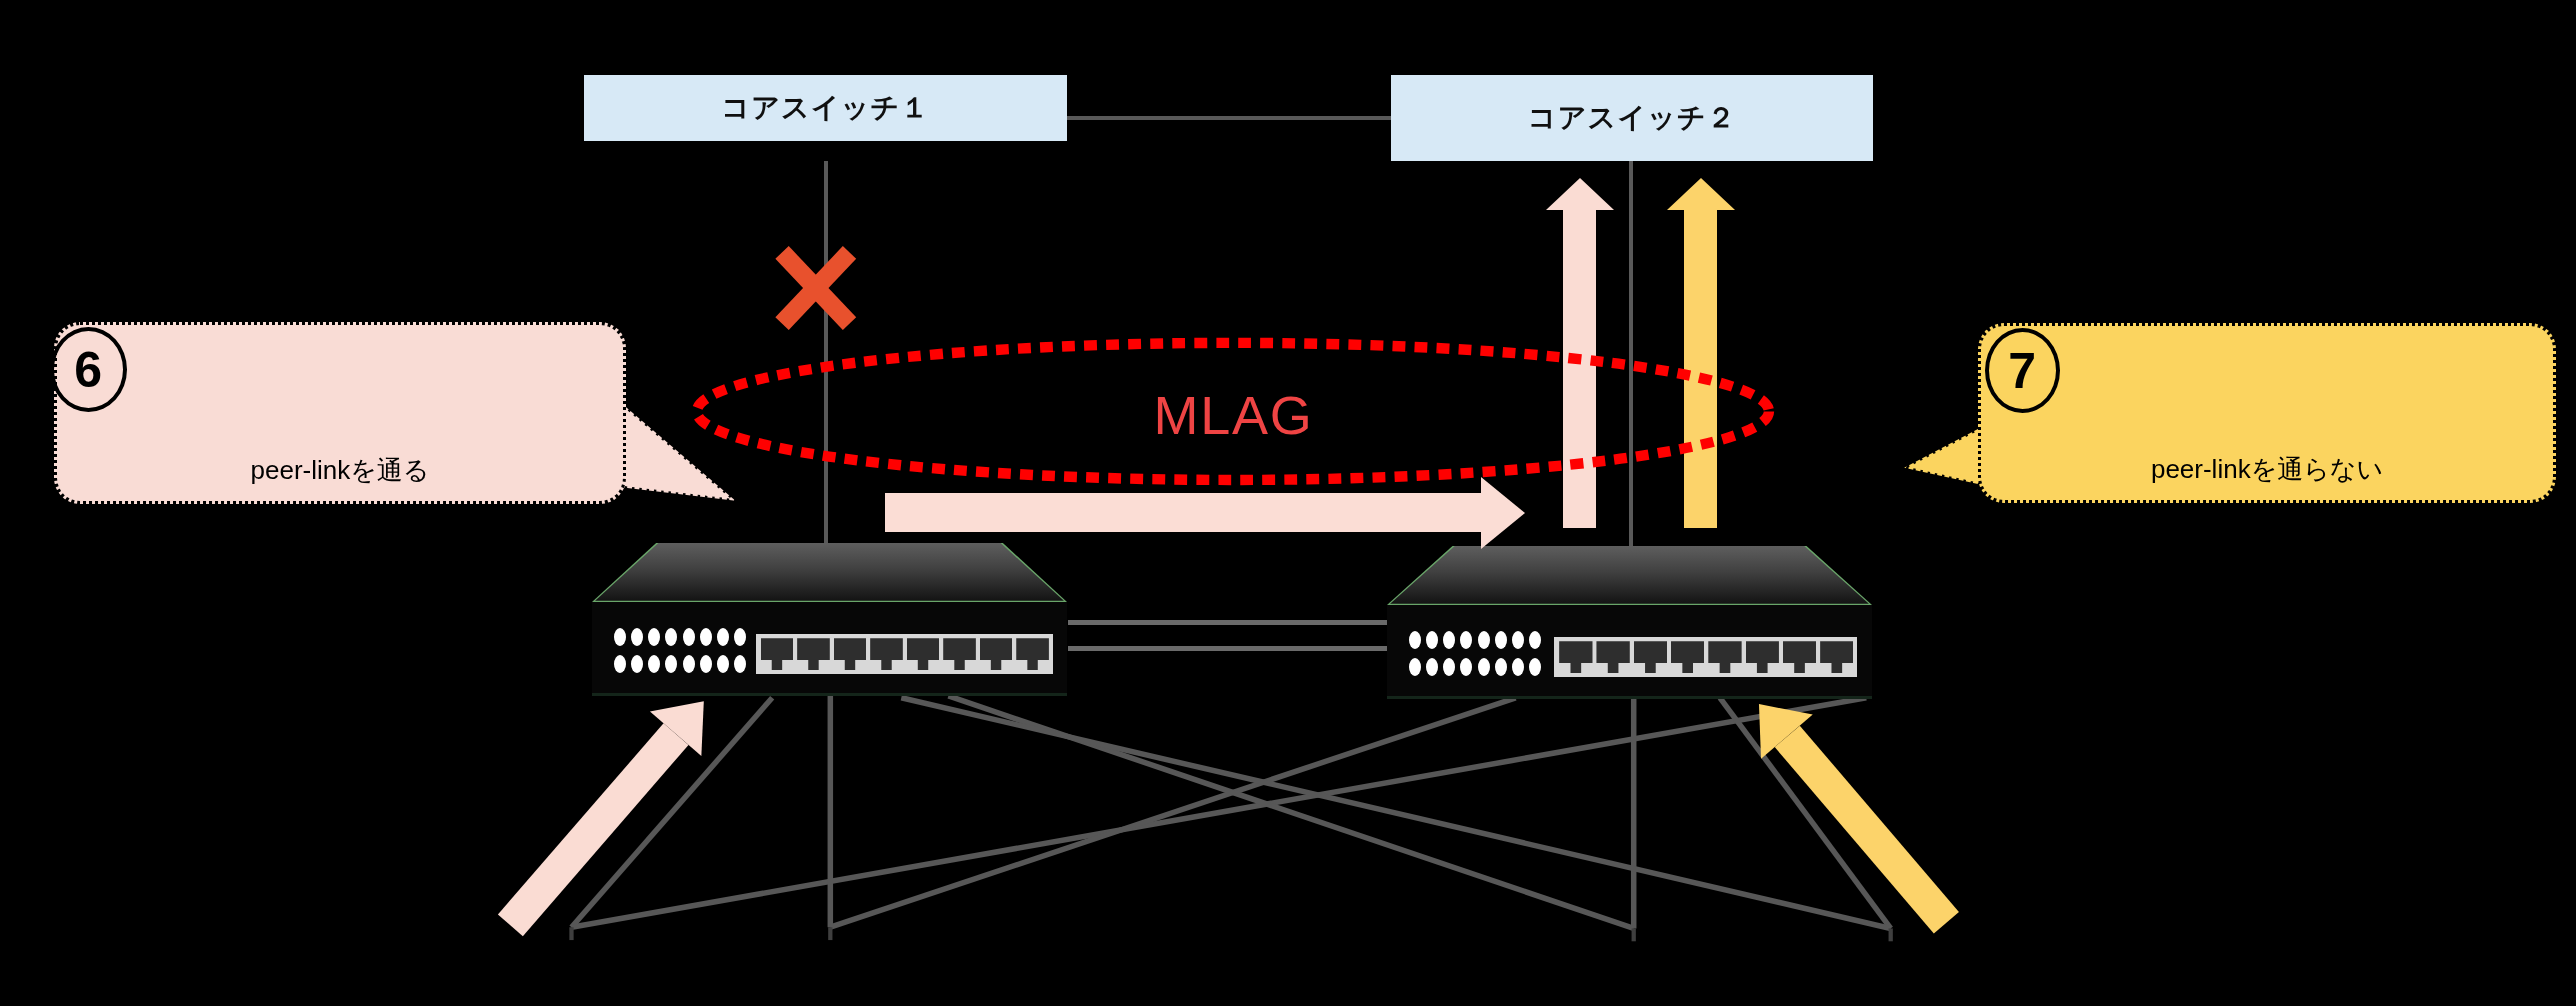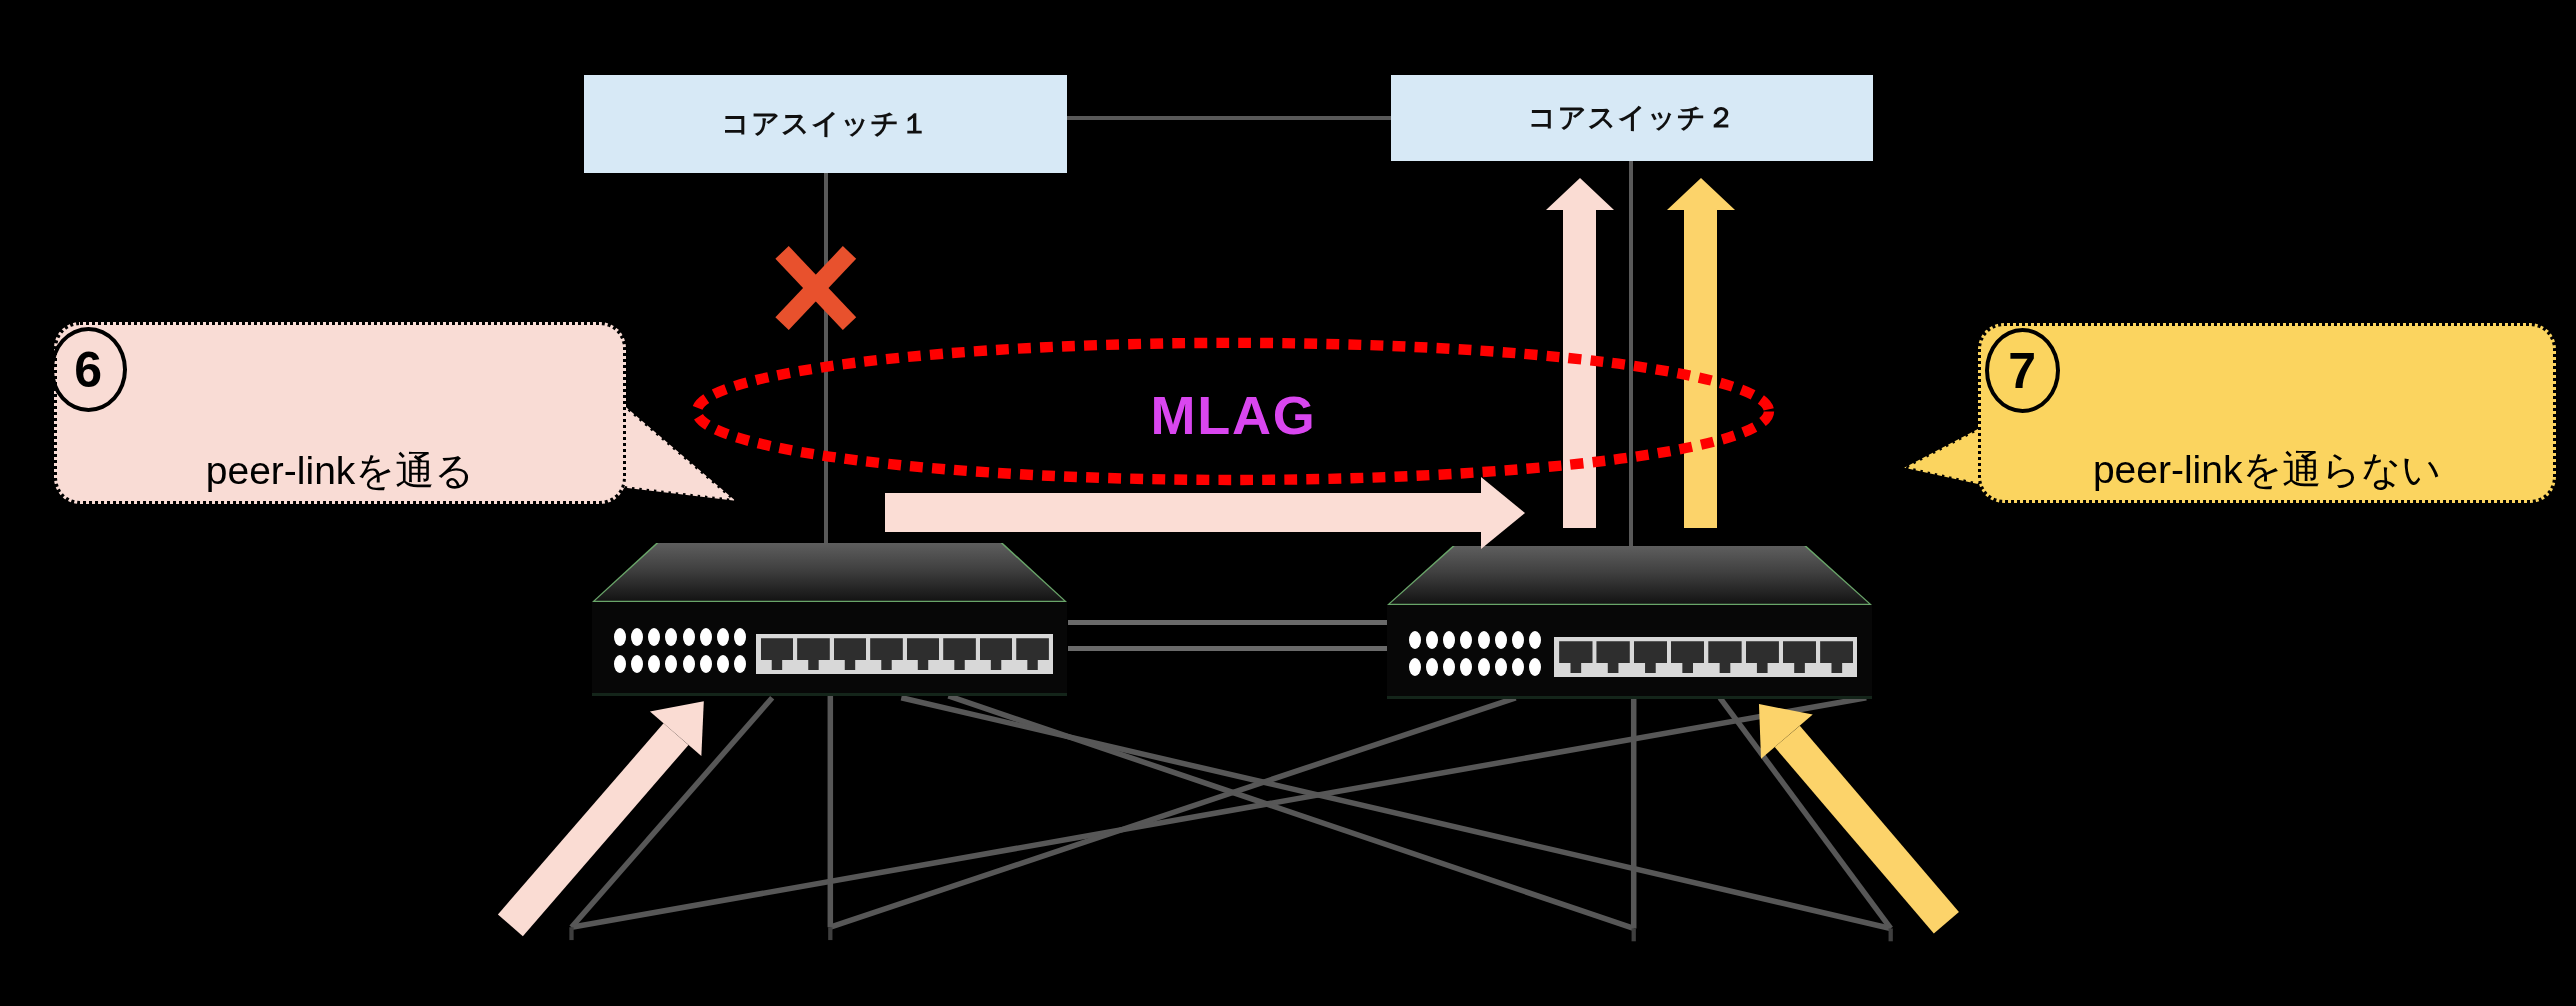--- a/index.html
+++ b/index.html
@@ -10,31 +10,31 @@
   .core-box{background:#d7e9f6;display:flex;align-items:center;justify-content:center;
             font-size:28px;font-weight:bold;color:#101010;letter-spacing:1.2px;}
   
   .gline{background:#595959;}
   
   .plink{background:#6a6a6a;}
   .plink-label{color:#262626;font-size:37px;letter-spacing:0.6px;}
   
   .fail-label{color:#ff0000;font-size:39px;font-weight:bold;letter-spacing:1.2px;}
   
-  .mlag-label{color:#d946ef;font-size:54px;font-weight:bold;text-align:center;letter-spacing:1.8px;}
+  .mlag-label{color:#ef4444;font-size:54px;font-weight:normal;text-align:center;letter-spacing:1.8px;}
   
   .callout{border:3.7px dotted #000;border-radius:26px;}
   .callout.pink{background:#f9dcd5;}
   .callout.yellow{background:#fbd45f;}
   .co-num{position:absolute;border:4.3px solid #000;border-radius:50%;background:transparent;
           display:flex;align-items:center;justify-content:center;
           font-size:50px;font-weight:bold;color:#000;}
   .co-text{position:absolute;left:0;right:0;bottom:6.1px;text-align:center;color:#000;}
   .co-text .l1{font-size:35px;line-height:48px;}
-  .co-text .l2{font-size:39px;line-height:49px;}
+  .co-text .l2{font-size:26px;line-height:49px;}
   
   .switch{position:absolute;}
   .sw-top-outer{position:absolute;left:0;right:0;top:0;height:59px;background:#69a569;
                 clip-path:polygon(13.5% 0,86.5% 0,100% 100%,0 100%);}
   .sw-top-inner{position:absolute;left:3.1px;right:3.1px;top:0;bottom:1.2px;
                 background:linear-gradient(180deg,#5e5e5e 0%,#404040 45%,#131313 100%);
                 clip-path:polygon(13.5% 0,86.5% 0,100% 100%,0 100%);}
   .sw-front{position:absolute;left:0;right:0;top:59px;height:91px;background:#070707;
             border-bottom:3.7px solid #14251a;}
   .led{position:absolute;width:12.2px;height:18.4px;border-radius:50%;background:#fff;}
@@ -75,21 +75,21 @@
     </g>
   </svg>
 
   <div class="abs gline" style="left:1067px;top:116px;width:324px;height:4.3px;"></div>
   <div class="abs gline" style="left:824px;top:161px;width:4.3px;height:384px;"></div>
   <div class="abs gline" style="left:1629px;top:161px;width:4.3px;height:387px;"></div>
 
   <div class="abs plink" style="left:1068px;top:620px;width:321px;height:4.9px;"></div>
   <div class="abs plink" style="left:1068px;top:646px;width:321px;height:4.9px;"></div>
 
-  <div class="abs core-box" style="left:584px;top:75px;width:483px;height:98px;">
+  <div class="abs core-box" style="left:584px;top:75px;width:483px;height:66px;">
     <span>コアスイッチ１</span>
   </div>
   <div class="abs core-box" style="left:1391px;top:75px;width:482px;height:86px;">
     <span>コアスイッチ２</span>
   </div>
 
   <div class="switch" style="left:592px;top:543px;width:475px;height:150px;">
     <div class="sw-top-outer">
         <div class="sw-top-inner"></div>
       </div>

